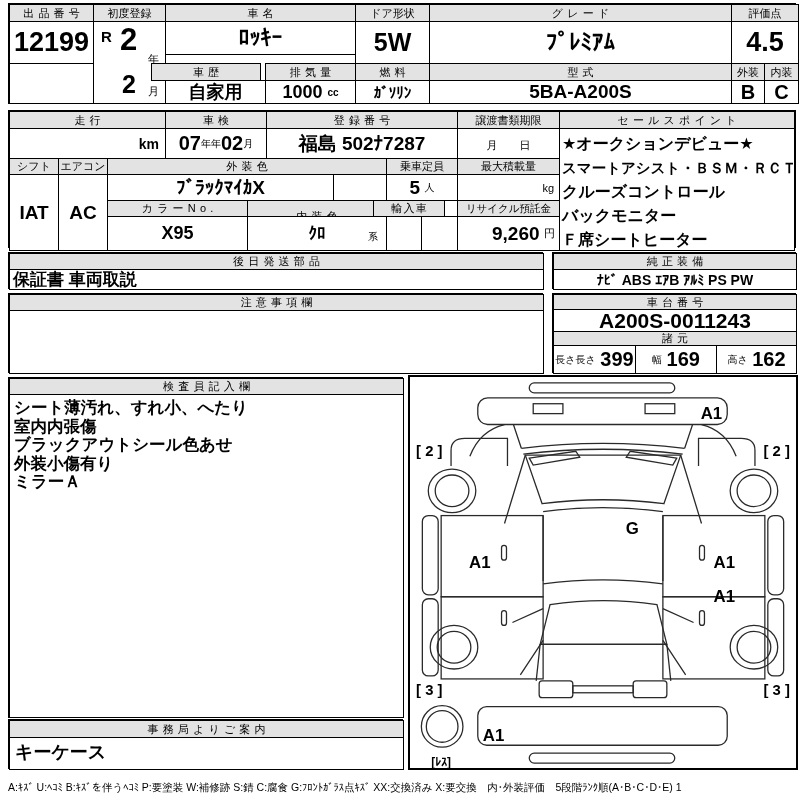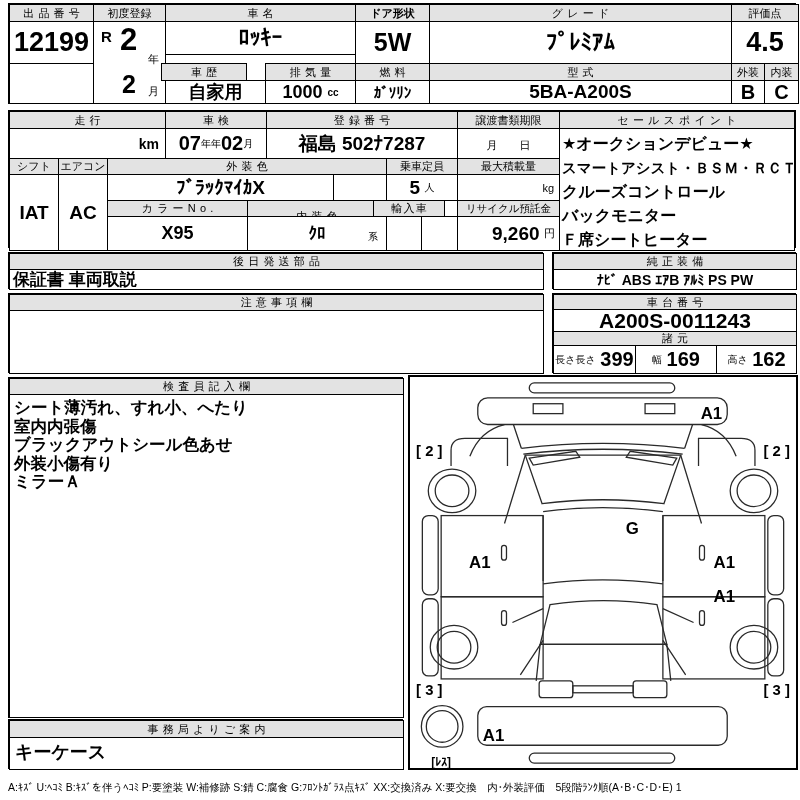--- a/index.html
+++ b/index.html
@@ -35,28 +35,28 @@
     <div class="cell" style="left:83px;top:16px;width:73px;height:83px;">
       <span class="abs val" style="left:7px;top:6px;font-size:15px;">R</span>
       <span class="abs val" style="left:26px;top:0px;font-size:31px;">2</span>
       <span class="abs" style="right:6px;top:30px;font-size:11px;">年</span>
       <span class="abs val" style="left:28px;top:48px;font-size:25px;">2</span>
       <span class="abs" style="right:6px;top:62px;font-size:11px;">月</span>
     </div>
 
     <div class="cell hdr sp" style="left:155px;top:-1px;width:191px;height:18px;">車名</div>
     <div class="cell val" style="left:155px;top:16px;width:191px;height:34px;font-size:22px;">ﾛｯｷｰ</div>
-    <div class="cell hdr sp" style="left:151px;top:58px;width:86px;height:18px;">車歴</div>
+    <div class="cell hdr sp" style="left:141px;top:58px;width:110px;height:18px;">車歴</div>
     <div class="cell val" style="left:155px;top:75px;width:101px;height:24px;font-size:18px;">自家用</div>
     <div class="cell hdr sp" style="left:255px;top:58px;width:91px;height:18px;">排気量</div>
     <div class="cell val" style="left:255px;top:75px;width:91px;height:24px;font-size:18px;">
       <span>1000</span>&nbsp;<span class="unit" style="font-size:10px;">cc</span>
     </div>
 
-    <div class="cell hdr" style="left:345px;top:-1px;width:75px;height:18px;font-weight:bold;">ドア形状</div>
+    <div class="cell hdr" style="left:345px;top:-1px;width:75px;height:18px;">ドア形状</div>
     <div class="cell val" style="left:345px;top:16px;width:75px;height:43px;font-size:25px;">5W</div>
     <div class="cell hdr sp" style="left:345px;top:58px;width:75px;height:18px;">燃料</div>
     <div class="cell val" style="left:345px;top:75px;width:75px;height:24px;font-size:15px;">ｶﾞｿﾘﾝ</div>
 
     <div class="cell hdr sp" style="left:419px;top:-1px;width:303px;height:18px;">グレード</div>
     <div class="cell val" style="left:419px;top:16px;width:303px;height:43px;font-size:23px;">ﾌﾟﾚﾐｱﾑ</div>
     <div class="cell hdr sp" style="left:419px;top:58px;width:303px;height:18px;">型式</div>
     <div class="cell val" style="left:419px;top:75px;width:303px;height:24px;font-size:19px;">5BA-A200S</div>
 
     <div class="cell hdr" style="left:721px;top:-1px;width:68px;height:18px;">評価点</div>

